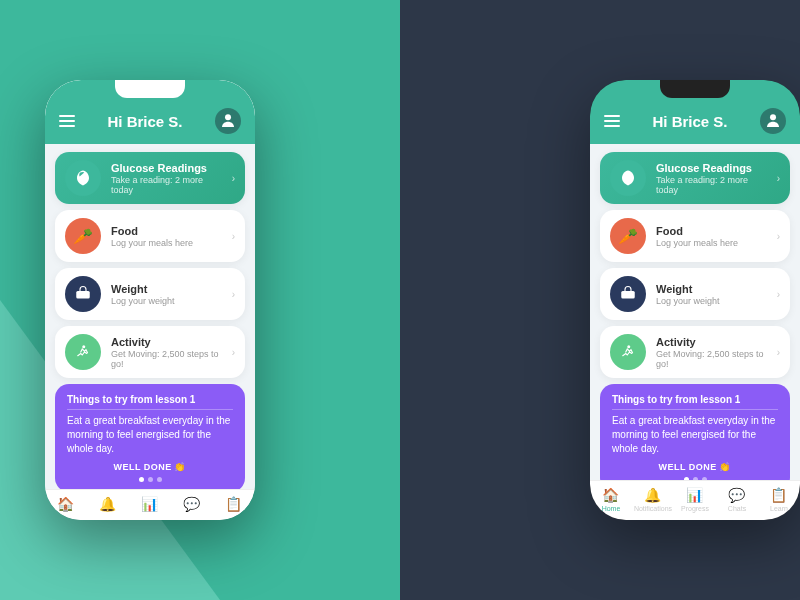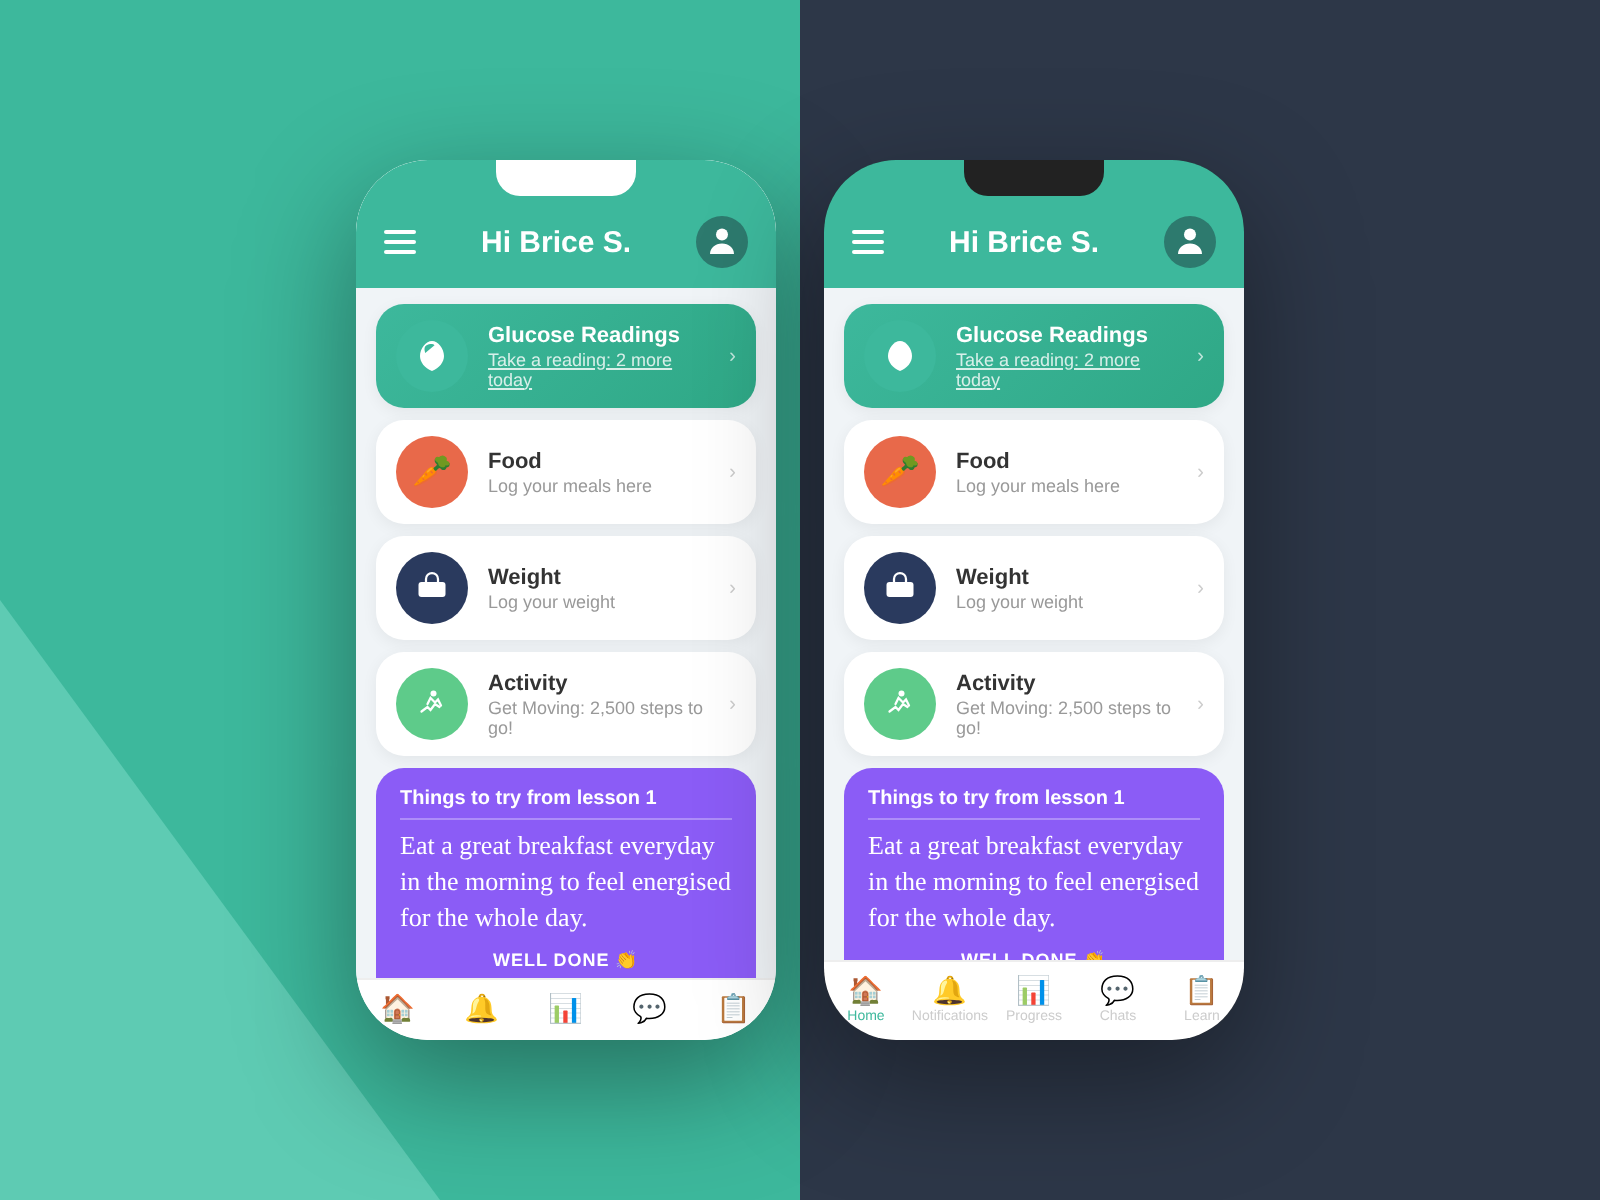--- a/index.html
+++ b/index.html
@@ -35,22 +35,23 @@
       z-index: 0;
     }
 
     .phones-container {
       position: relative;
       z-index: 1;
       display: flex;
       width: 800px;
       height: 600px;
       align-items: center;
-      justify-content: center;
+      justify-content: space-between;
       gap: 24px;
+      margin-left: 45px;
     }
 
     
     .phone {
       width: 210px;
       height: 440px;
       border-radius: 36px;
       background: #fff;
       position: relative;
       box-shadow: 0 20px 60px rgba(0,0,0,0.4);
@@ -194,24 +195,23 @@
       color: #fff;
     }
     .lesson-title {
       font-size: 10px;
       font-weight: 700;
       margin-bottom: 4px;
       border-bottom: 1px solid rgba(255,255,255,0.3);
       padding-bottom: 4px;
     }
     .lesson-body {
-      font-size: 13px;
+      font-size: 10px;
       line-height: 1.4;
       margin-bottom: 6px;
-      font-family: Liberation Serif, serif;
     }
     .lesson-cta {
       font-size: 9px;
       font-weight: 700;
       text-align: center;
       letter-spacing: 0.5px;
     }
     .lesson-dots {
       display: flex;
       justify-content: center;
@@ -260,21 +260,21 @@
     
     .phone.dark-frame .phone-screen {
       border-radius: 34px;
     }
 
     
     .glucose-card {
       background: linear-gradient(135deg, #3db89c 0%, #2fa886 100%);
     }
     .glucose-card .menu-title { color: #fff; }
-    .glucose-card .menu-subtitle { color: rgba(255,255,255,0.8); text-decoration: underline; }
+    .glucose-card .menu-subtitle { color: rgba(255,255,255,0.8); }
 
     .chevron {
       font-size: 10px;
       color: #ccc;
     }
     .glucose-card .chevron { color: rgba(255,255,255,0.7); }
 
     
     .person-svg {
       width: 18px;

